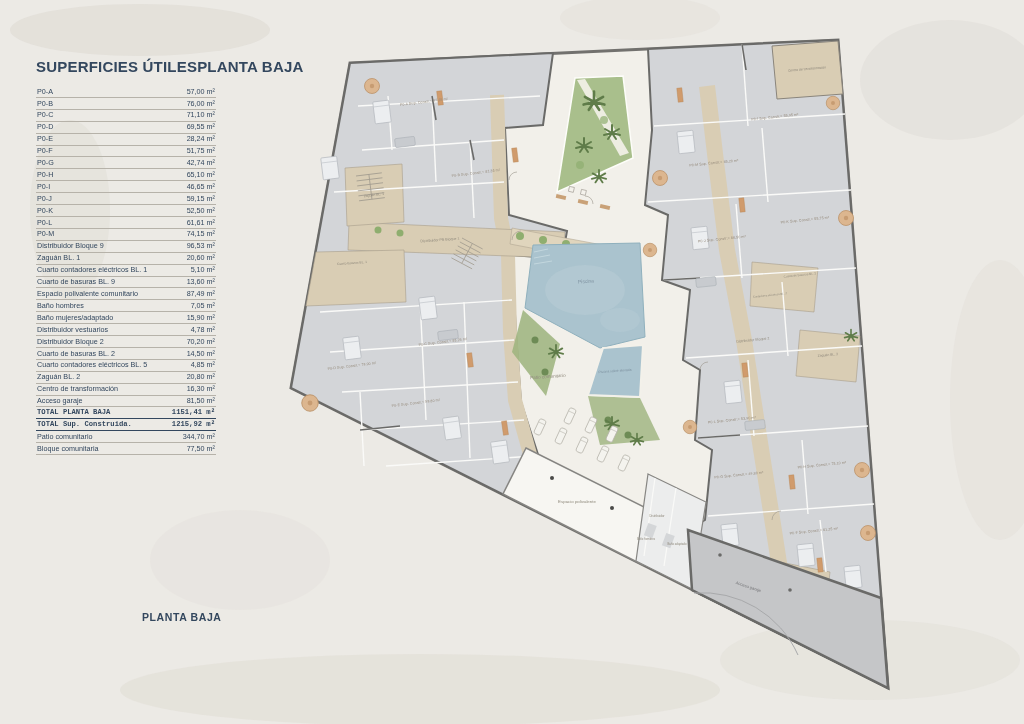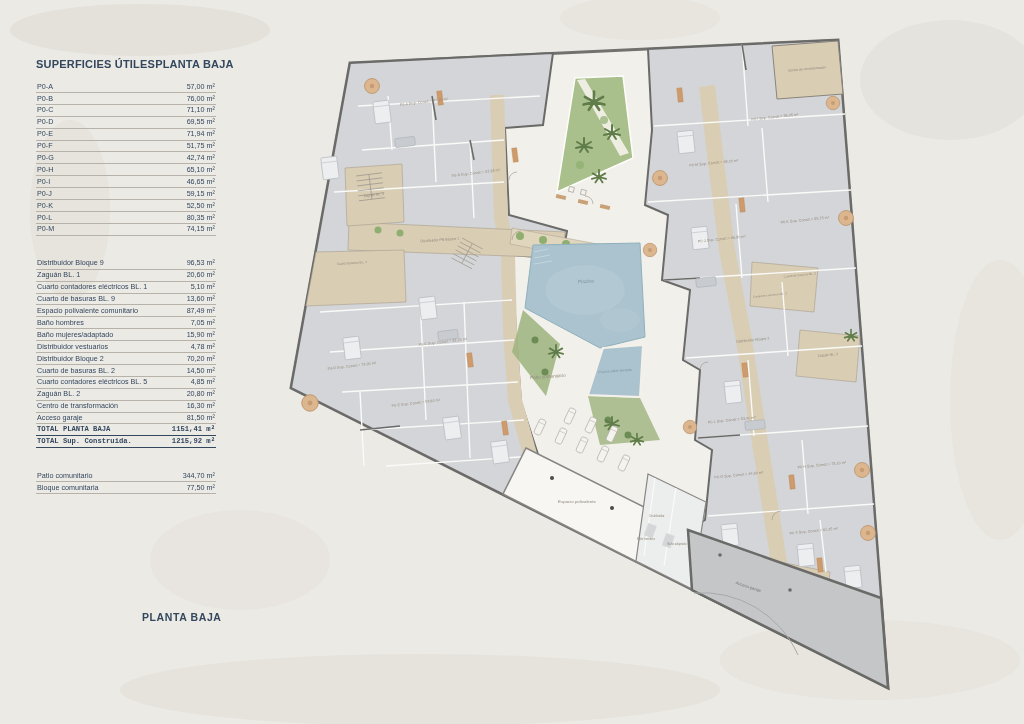--- a/index.html
+++ b/index.html
@@ -1,23 +1,23 @@
 <!DOCTYPE html>
 <html><head>
 <meta charset="utf-8">
 <style>
   html,body{margin:0;padding:0;}
   body{width:1024px;height:724px;position:relative;background:#eceae5;overflow:hidden;
        font-family:"Liberation Sans",sans-serif;}
   .stage{position:absolute;inset:0;}
   
   .sidebar{position:absolute;left:36px;top:58px;width:180px;color:#33475e;}
-  .titles{display:flex;justify-content:space-between;font-weight:bold;font-size:11px;
+  .titles{display:flex;justify-content:space-between;font-weight:bold;font-size:15px;
           letter-spacing:.2px;margin-bottom:11px;white-space:nowrap;}
-  .rows{margin-bottom:22px;}
+  .rows{margin-bottom:0;}
   .row{display:flex;justify-content:space-between;align-items:flex-end;
        border-bottom:1px solid #b6b2a9;padding:1.6px 1px 1.4px 1px;
        font-size:7.2px;line-height:1.1;}
   .row .lbl{white-space:nowrap;}
   .row .val{white-space:nowrap;}
   .row.total{border-bottom:1.6px solid #33475e;font-weight:bold;font-family:Liberation Mono, monospace;}
   .footer-title{position:absolute;left:142px;top:611px;font-weight:bold;font-size:10.5px;
                 color:#33475e;letter-spacing:.6px;}
   svg{position:absolute;left:0;top:0;}
   svg text{font-family:"Liberation Sans",sans-serif;text-anchor:middle;}
@@ -307,21 +307,21 @@
     <div class="row">
           <span class="lbl">P0-C</span>
           <span class="val">71,10 m²</span>
         </div>
     <div class="row">
           <span class="lbl">P0-D</span>
           <span class="val">69,55 m²</span>
         </div>
     <div class="row">
           <span class="lbl">P0-E</span>
-          <span class="val">71,94 m²</span>
+          <span class="val">28,24 m²</span>
         </div>
     <div class="row">
           <span class="lbl">P0-F</span>
           <span class="val">51,75 m²</span>
         </div>
     <div class="row">
           <span class="lbl">P0-G</span>
           <span class="val">42,74 m²</span>
         </div>
     <div class="row">
@@ -335,21 +335,21 @@
     <div class="row">
           <span class="lbl">P0-J</span>
           <span class="val">59,15 m²</span>
         </div>
     <div class="row">
           <span class="lbl">P0-K</span>
           <span class="val">52,50 m²</span>
         </div>
     <div class="row">
           <span class="lbl">P0-L</span>
-          <span class="val">80,35 m²</span>
+          <span class="val">61,61 m²</span>
         </div>
     <div class="row">
           <span class="lbl">P0-M</span>
           <span class="val">74,15 m²</span>
         </div>
   </div>
 
   <div class="rows">
     <div class="row">
           <span class="lbl">Distribuidor Bloque 9</span>

